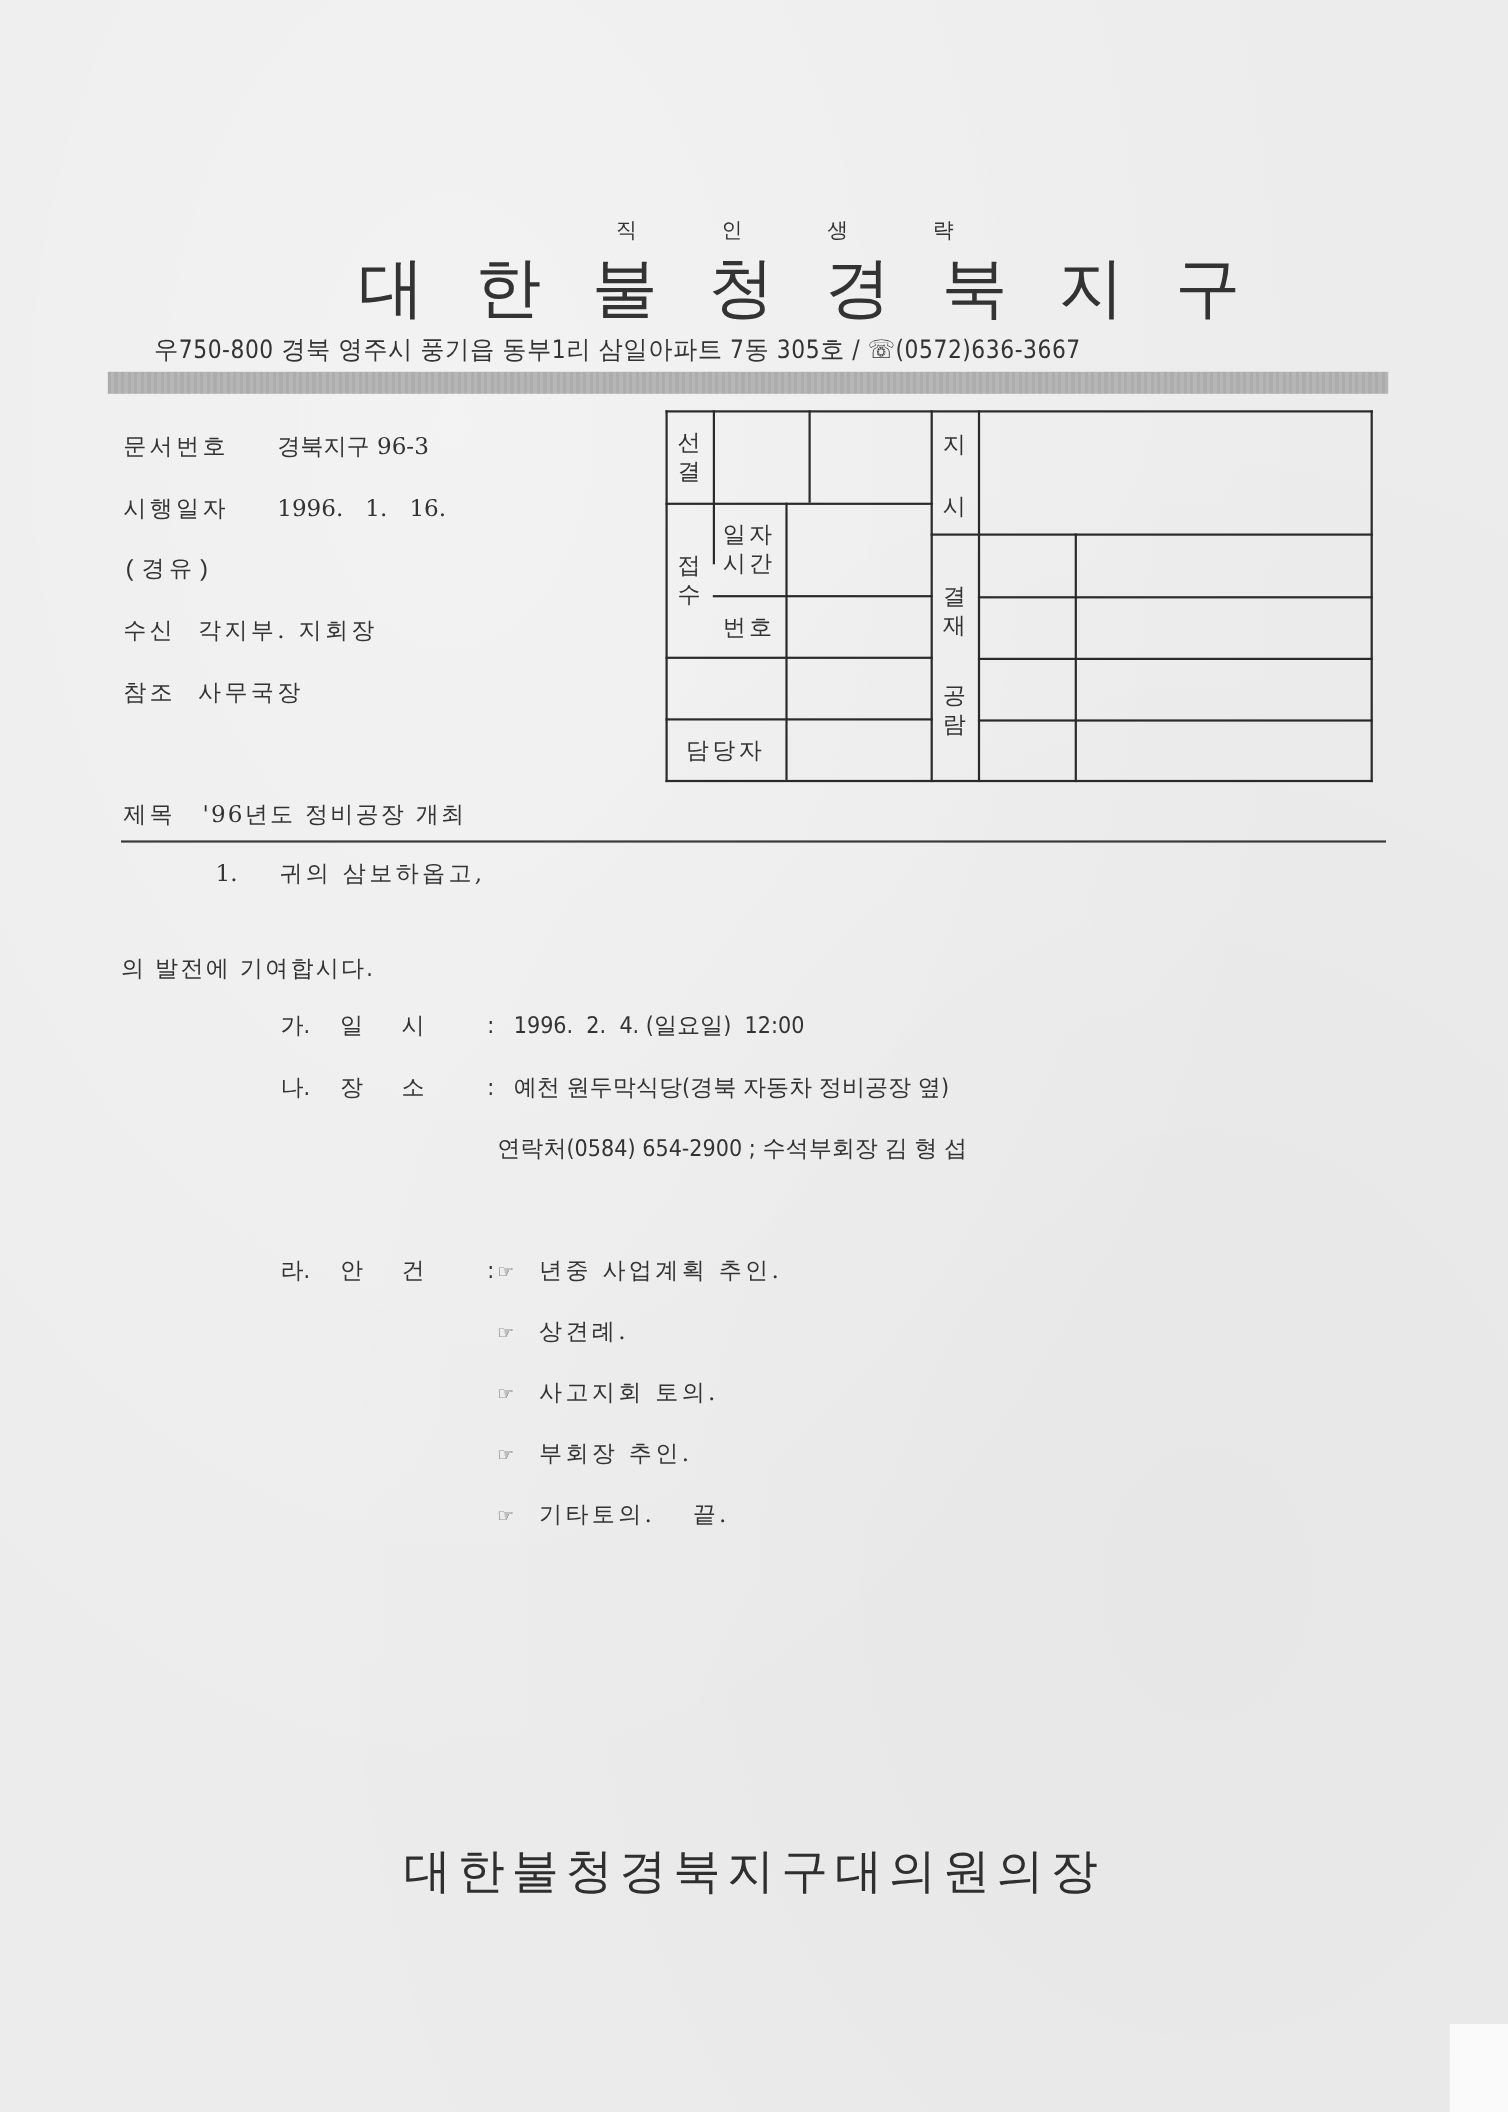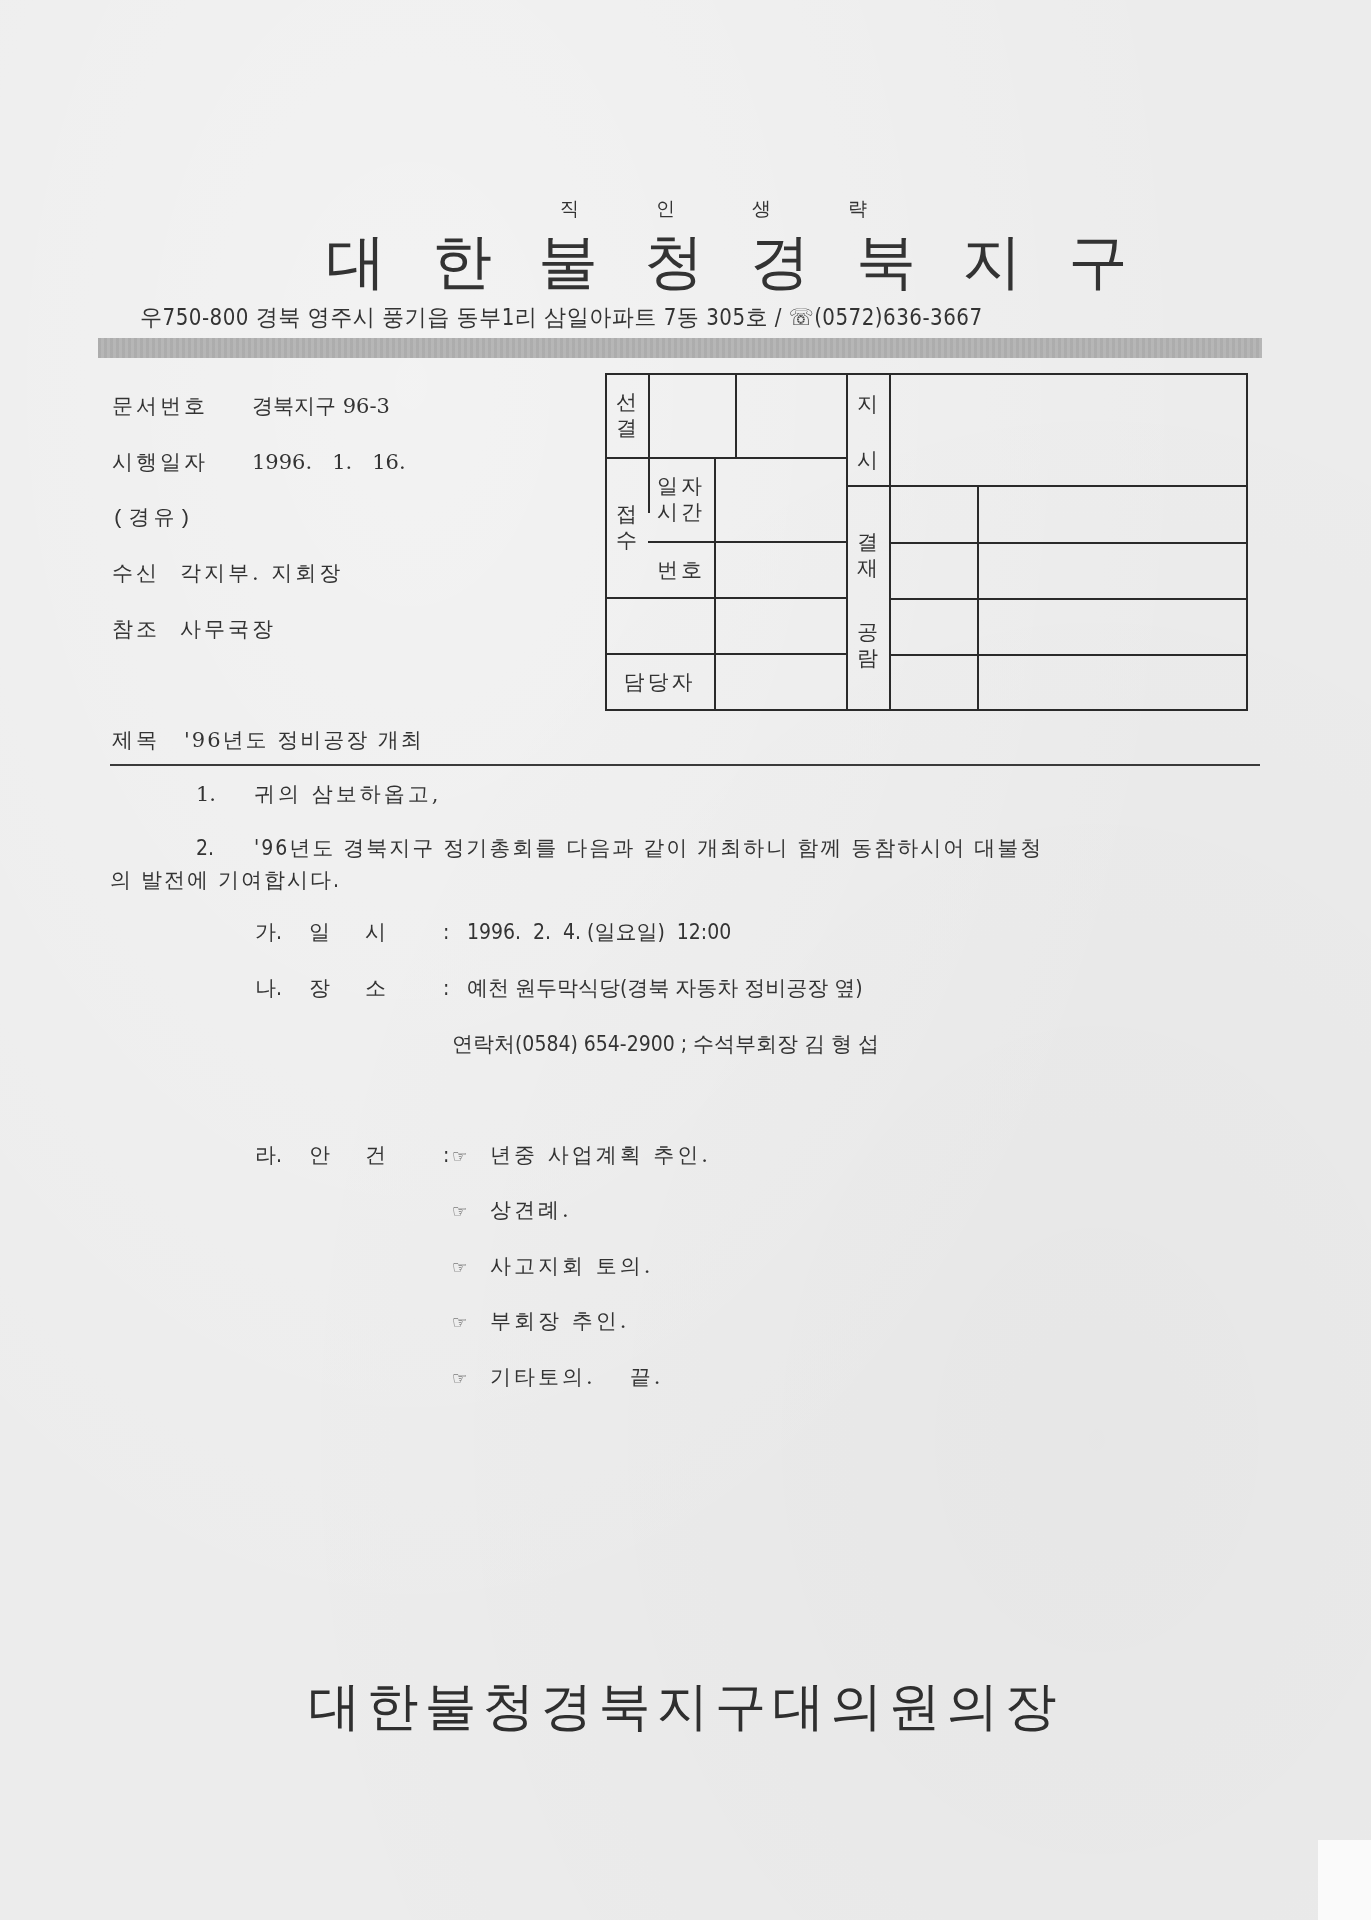--- a/index.html
+++ b/index.html
@@ -94,21 +94,21 @@
     .ag1 { top: 1196px; }
     .ag2 { top: 1252px; }
     .ag3 { top: 1307px; }
     .ag4 { top: 1363px; }
     .ag4 .end { display: inline-block; margin-left: 34px; }
 
     
     .signature {
       left: 0; width: 1371px; top: 1672px; text-align: center;
       font-family: "DejaVu Sans", "Liberation Sans", sans-serif;
-      font-size: 52px; color: #2f2f2f; letter-spacing: 6px;
+      font-size: 43px; color: #2f2f2f; letter-spacing: 6px;
     }
   </style>
 </head>
 <body>
 
 <div class="page">
 
   <div class="abs" style="left:560px; top:196px; font-size:19px; color:#333;">
     <span style="display:inline-block;width:96px;">직</span><span style="display:inline-block;width:96px;">인</span><span style="display:inline-block;width:96px;">생</span><span style="display:inline-block;width:40px;">략</span>
   </div>
@@ -181,23 +181,20 @@
 
   <div class="abs subject">
     <span class="lbl">제목</span><span style="letter-spacing:2px;">'96년도 정비공장 개최</span>
   </div>
   <div class="abs rule"></div>
 
   <div class="abs body-text serif p1">
     <span class="num">1.</span><span style="letter-spacing:3px;">귀의 삼보하옵고,</span>
   </div>
 
-  <div class="abs body-text p2a">
-    <span class="num">2.</span><span>'96년도 경북지구 정기총회를 다음과 같이 개최하니 함께 동참하시어 대불청</span>
-  </div>
   <div class="abs body-text p2b">의 발전에 기여합시다.</div>
 
   <div class="abs item it-a">
     <span class="mk">가.</span><span class="ttl spaced"><span>일</span><span>시</span></span><span class="colon">:</span><span style="white-space:pre;">1996.  2.  4. (일요일)  12:00</span>
   </div>
   <div class="abs item it-b">
     <span class="mk">나.</span><span class="ttl spaced"><span>장</span><span>소</span></span><span class="colon">:</span><span>예천 원두막식당(경북 자동차 정비공장 옆)</span>
   </div>
   <div class="abs it-b2">연락처(0584) 654-2900 ; 수석부회장 김 형 섭</div>
   <div class="abs item it-d">

